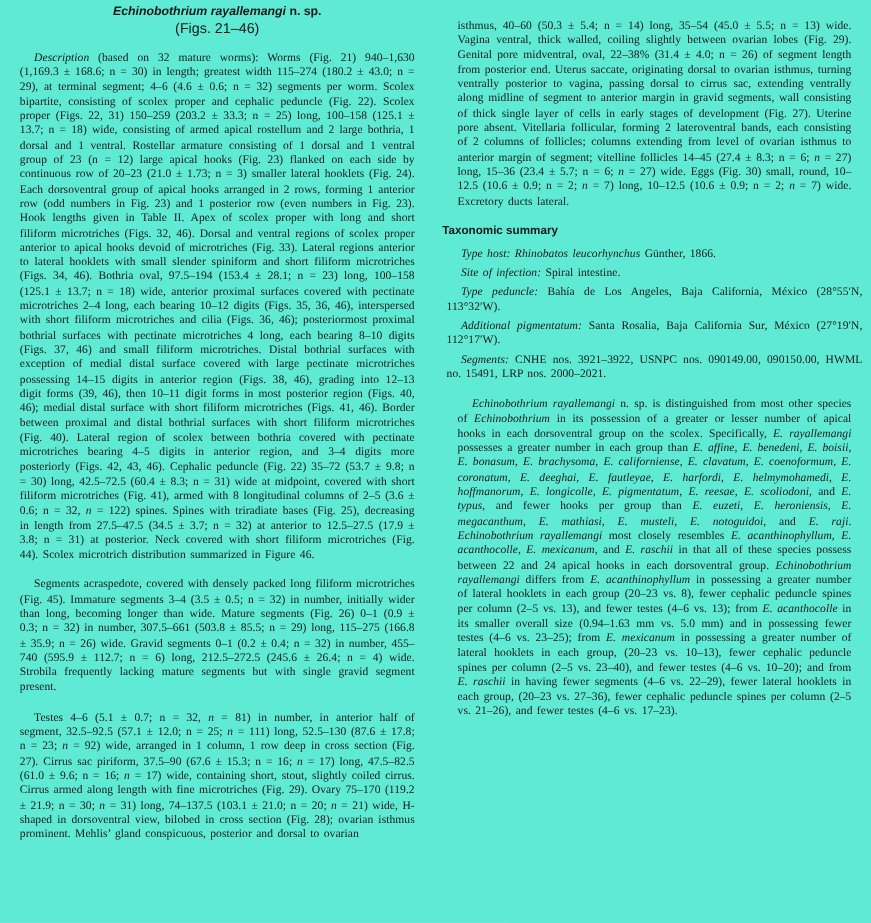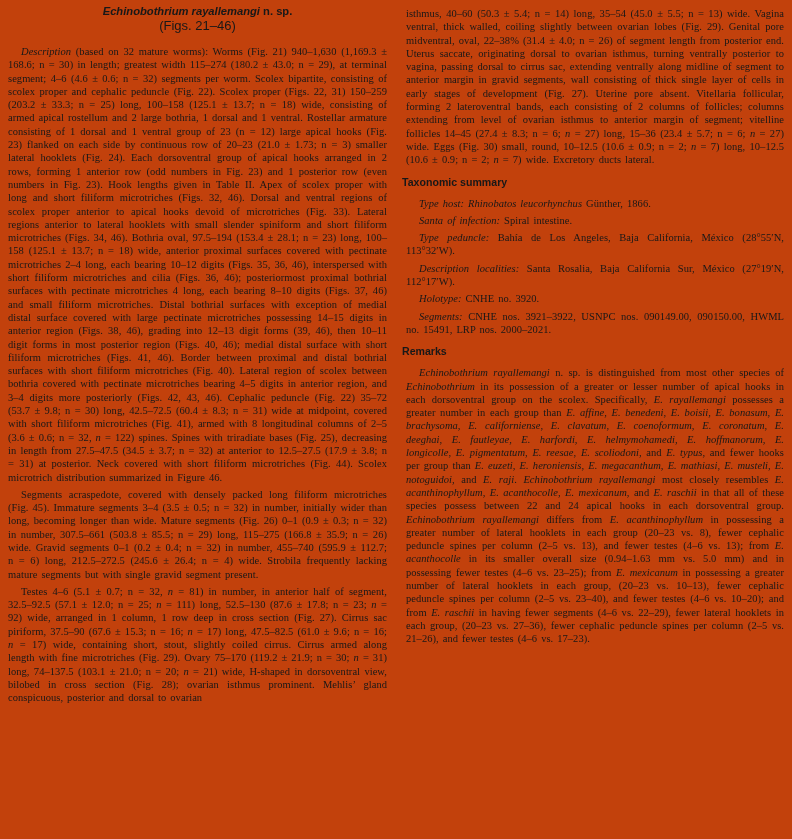--- a/index.html
+++ b/index.html
@@ -1,27 +1,27 @@
 <!DOCTYPE html>
 <html><head>
 <meta charset="utf-8">
 <style>
   html,body{margin:0;padding:0;}
   body{width:792px;height:839px;background:#ffffff;overflow:hidden;}
-  .page{position:relative;width:792px;height:839px;background:#c2410c;}
+  .page{position:relative;width:792px;height:839px;background:#5eead4;}
   .col{position:absolute;top:3px;width:387px;text-align:justify;
        font-family:"Liberation Serif",serif;font-size:10.5px;line-height:13.3px;
        color:#181818;letter-spacing:0.05px;word-spacing:1.3px;}
   .col-left{left:4px;}
   .col-right{left:402px;width:386px;}
   .title-block{font-family:"Liberation Sans",sans-serif;text-align:center;
                letter-spacing:0;word-spacing:0;}
   .paper-title{font-size:11.2px;font-weight:700;line-height:13px;margin:2px 0 0 0;}
   .figs-line{font-size:13px;font-weight:400;line-height:13px;margin:1px 0 13px 0;}
-  p.body-p{margin:4px;text-indent:13px;}
+  p.body-p{margin:14px;text-indent:13px;}
   p.cont{text-indent:0;}
   h3.sec{font-family:"Liberation Sans",sans-serif;font-size:10.6px;font-weight:700;
          text-align:left;margin:9px 0 8px 0;letter-spacing:0;word-spacing:0;line-height:13px;}
   p.entry{margin:4px;text-indent:13px;}
 </style>
 </head>
 <body>
 
 <div class="page">
 
@@ -33,23 +33,21 @@
     <p class="body-p"><i>Description</i> (based on 32 mature worms): Worms (Fig. 21) 940–1,630 (1,169.3 ± 168.6; n = 30) in length; greatest width 115–274 (180.2 ± 43.0; n = 29), at terminal segment; 4–6 (4.6 ± 0.6; n = 32) segments per worm. Scolex bipartite, consisting of scolex proper and cephalic peduncle (Fig. 22). Scolex proper (Figs. 22, 31) 150–259 (203.2 ± 33.3; n = 25) long, 100–158 (125.1 ± 13.7; n = 18) wide, consisting of armed apical rostellum and 2 large bothria, 1 dorsal and 1 ventral. Rostellar armature consisting of 1 dorsal and 1 ventral group of 23 (n = 12) large apical hooks (Fig. 23) flanked on each side by continuous row of 20–23 (21.0 ± 1.73; n = 3) smaller lateral hooklets (Fig. 24). Each dorsoventral group of apical hooks arranged in 2 rows, forming 1 anterior row (odd numbers in Fig. 23) and 1 posterior row (even numbers in Fig. 23). Hook lengths given in Table II. Apex of scolex proper with long and short filiform microtriches (Figs. 32, 46). Dorsal and ventral regions of scolex proper anterior to apical hooks devoid of microtriches (Fig. 33). Lateral regions anterior to lateral hooklets with small slender spiniform and short filiform microtriches (Figs. 34, 46). Bothria oval, 97.5–194 (153.4 ± 28.1; n = 23) long, 100–158 (125.1 ± 13.7; n = 18) wide, anterior proximal surfaces covered with pectinate microtriches 2–4 long, each bearing 10–12 digits (Figs. 35, 36, 46), interspersed with short filiform microtriches and cilia (Figs. 36, 46); posteriormost proximal bothrial surfaces with pectinate microtriches 4 long, each bearing 8–10 digits (Figs. 37, 46) and small filiform microtriches. Distal bothrial surfaces with exception of medial distal surface covered with large pectinate microtriches possessing 14–15 digits in anterior region (Figs. 38, 46), grading into 12–13 digit forms (39, 46), then 10–11 digit forms in most posterior region (Figs. 40, 46); medial distal surface with short filiform microtriches (Figs. 41, 46). Border between proximal and distal bothrial surfaces with short filiform microtriches (Fig. 40). Lateral region of scolex between bothria covered with pectinate microtriches bearing 4–5 digits in anterior region, and 3–4 digits more posteriorly (Figs. 42, 43, 46). Cephalic peduncle (Fig. 22) 35–72 (53.7 ± 9.8; n = 30) long, 42.5–72.5 (60.4 ± 8.3; n = 31) wide at midpoint, covered with short filiform microtriches (Fig. 41), armed with 8 longitudinal columns of 2–5 (3.6 ± 0.6; n = 32, <i>n</i> = 122) spines. Spines with triradiate bases (Fig. 25), decreasing in length from 27.5–47.5 (34.5 ± 3.7; n = 32) at anterior to 12.5–27.5 (17.9 ± 3.8; n = 31) at posterior. Neck covered with short filiform microtriches (Fig. 44). Scolex microtrich distribution summarized in Figure 46.</p>
     <p class="body-p">Segments acraspedote, covered with densely packed long filiform microtriches (Fig. 45). Immature segments 3–4 (3.5 ± 0.5; n = 32) in number, initially wider than long, becoming longer than wide. Mature segments (Fig. 26) 0–1 (0.9 ± 0.3; n = 32) in number, 307.5–661 (503.8 ± 85.5; n = 29) long, 115–275 (166.8 ± 35.9; n = 26) wide. Gravid segments 0–1 (0.2 ± 0.4; n = 32) in number, 455–740 (595.9 ± 112.7; n = 6) long, 212.5–272.5 (245.6 ± 26.4; n = 4) wide. Strobila frequently lacking mature segments but with single gravid segment present.</p>
     <p class="body-p">Testes 4–6 (5.1 ± 0.7; n = 32, <i>n</i> = 81) in number, in anterior half of segment, 32.5–92.5 (57.1 ± 12.0; n = 25; <i>n</i> = 111) long, 52.5–130 (87.6 ± 17.8; n = 23; <i>n</i> = 92) wide, arranged in 1 column, 1 row deep in cross section (Fig. 27). Cirrus sac piriform, 37.5–90 (67.6 ± 15.3; n = 16; <i>n</i> = 17) long, 47.5–82.5 (61.0 ± 9.6; n = 16; <i>n</i> = 17) wide, containing short, stout, slightly coiled cirrus. Cirrus armed along length with fine microtriches (Fig. 29). Ovary 75–170 (119.2 ± 21.9; n = 30; <i>n</i> = 31) long, 74–137.5 (103.1 ± 21.0; n = 20; <i>n</i> = 21) wide, H-shaped in dorsoventral view, bilobed in cross section (Fig. 28); ovarian isthmus prominent. Mehlis’ gland conspicuous, posterior and dorsal to ovarian</p>
   </div>
 
   <div class="col col-right">
     <p class="body-p cont">isthmus, 40–60 (50.3 ± 5.4; n = 14) long, 35–54 (45.0 ± 5.5; n = 13) wide. Vagina ventral, thick walled, coiling slightly between ovarian lobes (Fig. 29). Genital pore midventral, oval, 22–38% (31.4 ± 4.0; n = 26) of segment length from posterior end. Uterus saccate, originating dorsal to ovarian isthmus, turning ventrally posterior to vagina, passing dorsal to cirrus sac, extending ventrally along midline of segment to anterior margin in gravid segments, wall consisting of thick single layer of cells in early stages of development (Fig. 27). Uterine pore absent. Vitellaria follicular, forming 2 lateroventral bands, each consisting of 2 columns of follicles; columns extending from level of ovarian isthmus to anterior margin of segment; vitelline follicles 14–45 (27.4 ± 8.3; n = 6; <i>n</i> = 27) long, 15–36 (23.4 ± 5.7; n = 6; <i>n</i> = 27) wide. Eggs (Fig. 30) small, round, 10–12.5 (10.6 ± 0.9; n = 2; <i>n</i> = 7) long, 10–12.5 (10.6 ± 0.9; n = 2; <i>n</i> = 7) wide. Excretory ducts lateral.</p>
 
     <h3 class="sec">Taxonomic summary</h3>
     <p class="entry"><i>Type host:</i> <i>Rhinobatos leucorhynchus</i> Günther, 1866.</p>
-    <p class="entry"><i>Santa of infection:</i> Spiral intestine.</p>
+    <p class="entry"><i>Site of infection:</i> Spiral intestine.</p>
     <p class="entry"><i>Type peduncle:</i> Bahía de Los Angeles, Baja California, México (28°55′N, 113°32′W).</p>
-    <p class="entry"><i>Description localities:</i> Santa Rosalia, Baja California Sur, México (27°19′N, 112°17′W).</p>
-    <p class="entry"><i>Holotype:</i> CNHE no. 3920.</p>
+    <p class="entry"><i>Additional pigmentatum:</i> Santa Rosalia, Baja California Sur, México (27°19′N, 112°17′W).</p>
     <p class="entry"><i>Segments:</i> CNHE nos. 3921–3922, USNPC nos. 090149.00, 090150.00, HWML no. 15491, LRP nos. 2000–2021.</p>
 
-    <h3 class="sec">Remarks</h3>
     <p class="body-p"><i>Echinobothrium rayallemangi</i> n. sp. is distinguished from most other species of <i>Echinobothrium</i> in its possession of a greater or lesser number of apical hooks in each dorsoventral group on the scolex. Specifically, <i>E. rayallemangi</i> possesses a greater number in each group than <i>E. affine</i>, <i>E. benedeni</i>, <i>E. boisii</i>, <i>E. bonasum</i>, <i>E. brachysoma</i>, <i>E. californiense</i>, <i>E. clavatum</i>, <i>E. coenoformum</i>, <i>E. coronatum</i>, <i>E. deeghai</i>, <i>E. fautleyae</i>, <i>E. harfordi</i>, <i>E. helmymohamedi</i>, <i>E. hoffmanorum</i>, <i>E. longicolle</i>, <i>E. pigmentatum</i>, <i>E. reesae</i>, <i>E. scoliodoni</i>, and <i>E. typus</i>, and fewer hooks per group than <i>E. euzeti</i>, <i>E. heroniensis</i>, <i>E. megacanthum</i>, <i>E. mathiasi</i>, <i>E. musteli</i>, <i>E. notoguidoi</i>, and <i>E. raji</i>. <i>Echinobothrium rayallemangi</i> most closely resembles <i>E. acanthinophyllum</i>, <i>E. acanthocolle</i>, <i>E. mexicanum</i>, and <i>E. raschii</i> in that all of these species possess between 22 and 24 apical hooks in each dorsoventral group. <i>Echinobothrium rayallemangi</i> differs from <i>E. acanthinophyllum</i> in possessing a greater number of lateral hooklets in each group (20–23 vs. 8), fewer cephalic peduncle spines per column (2–5 vs. 13), and fewer testes (4–6 vs. 13); from <i>E. acanthocolle</i> in its smaller overall size (0.94–1.63 mm vs. 5.0 mm) and in possessing fewer testes (4–6 vs. 23–25); from <i>E. mexicanum</i> in possessing a greater number of lateral hooklets in each group, (20–23 vs. 10–13), fewer cephalic peduncle spines per column (2–5 vs. 23–40), and fewer testes (4–6 vs. 10–20); and from <i>E. raschii</i> in having fewer segments (4–6 vs. 22–29), fewer lateral hooklets in each group, (20–23 vs. 27–36), fewer cephalic peduncle spines per column (2–5 vs. 21–26), and fewer testes (4–6 vs. 17–23).</p>
   </div>
 
 </div>
 
 </body></html>

